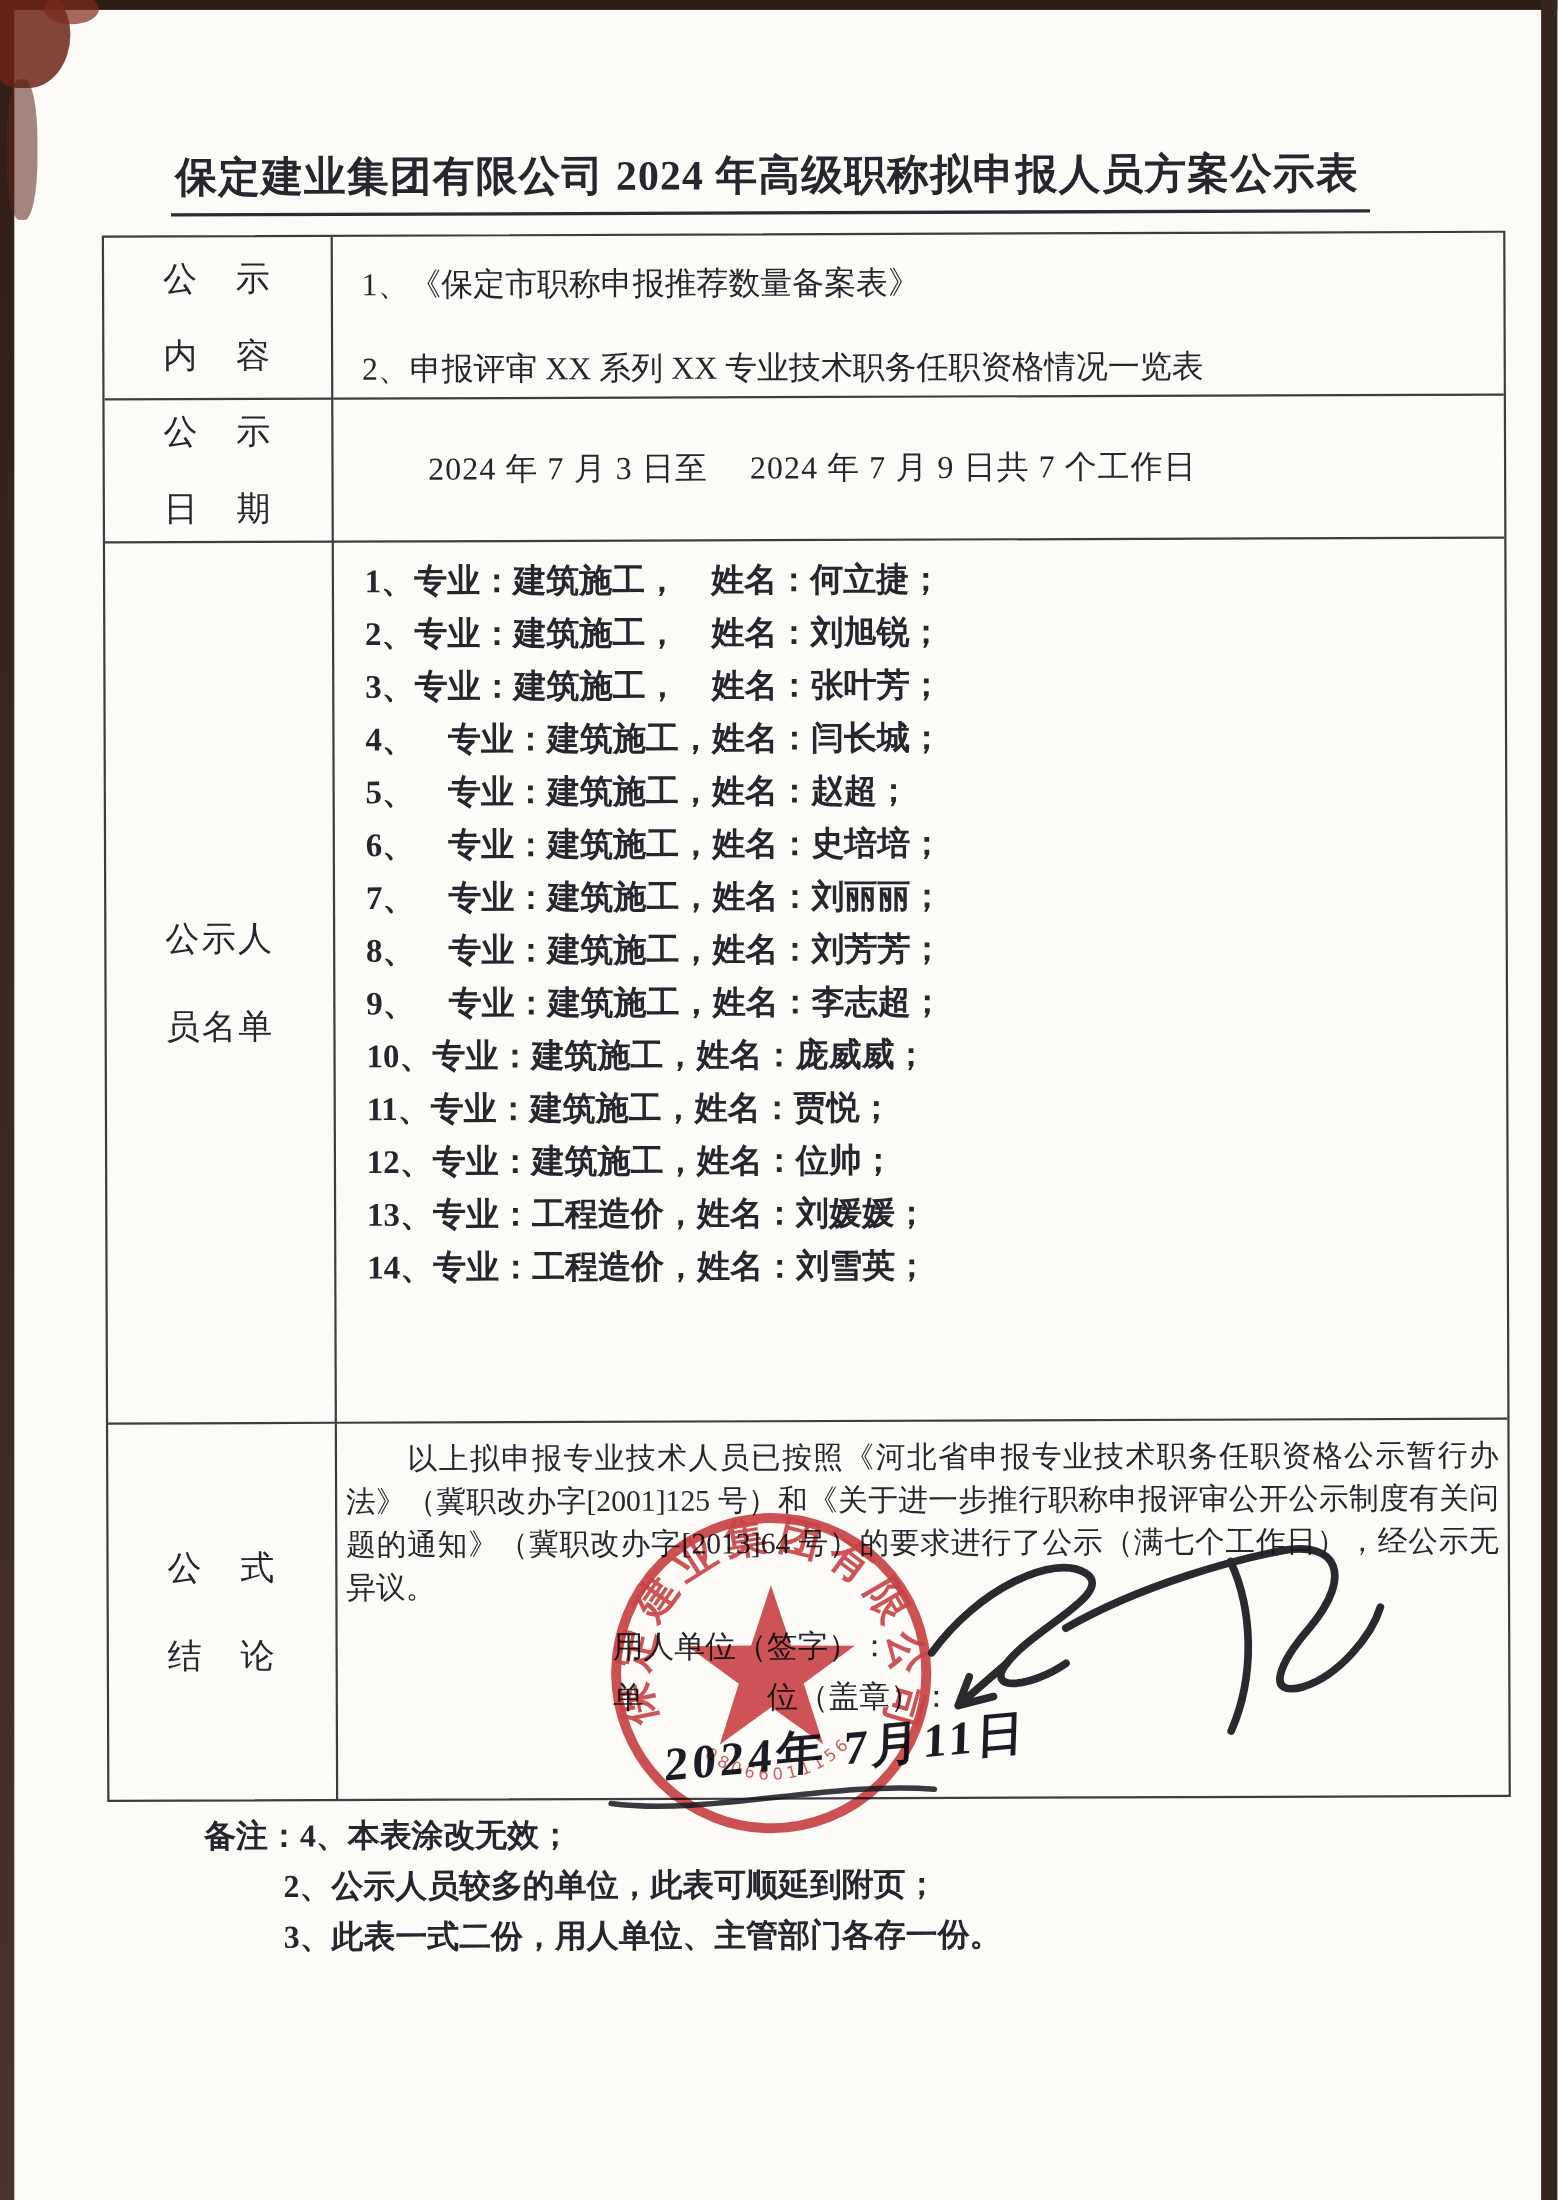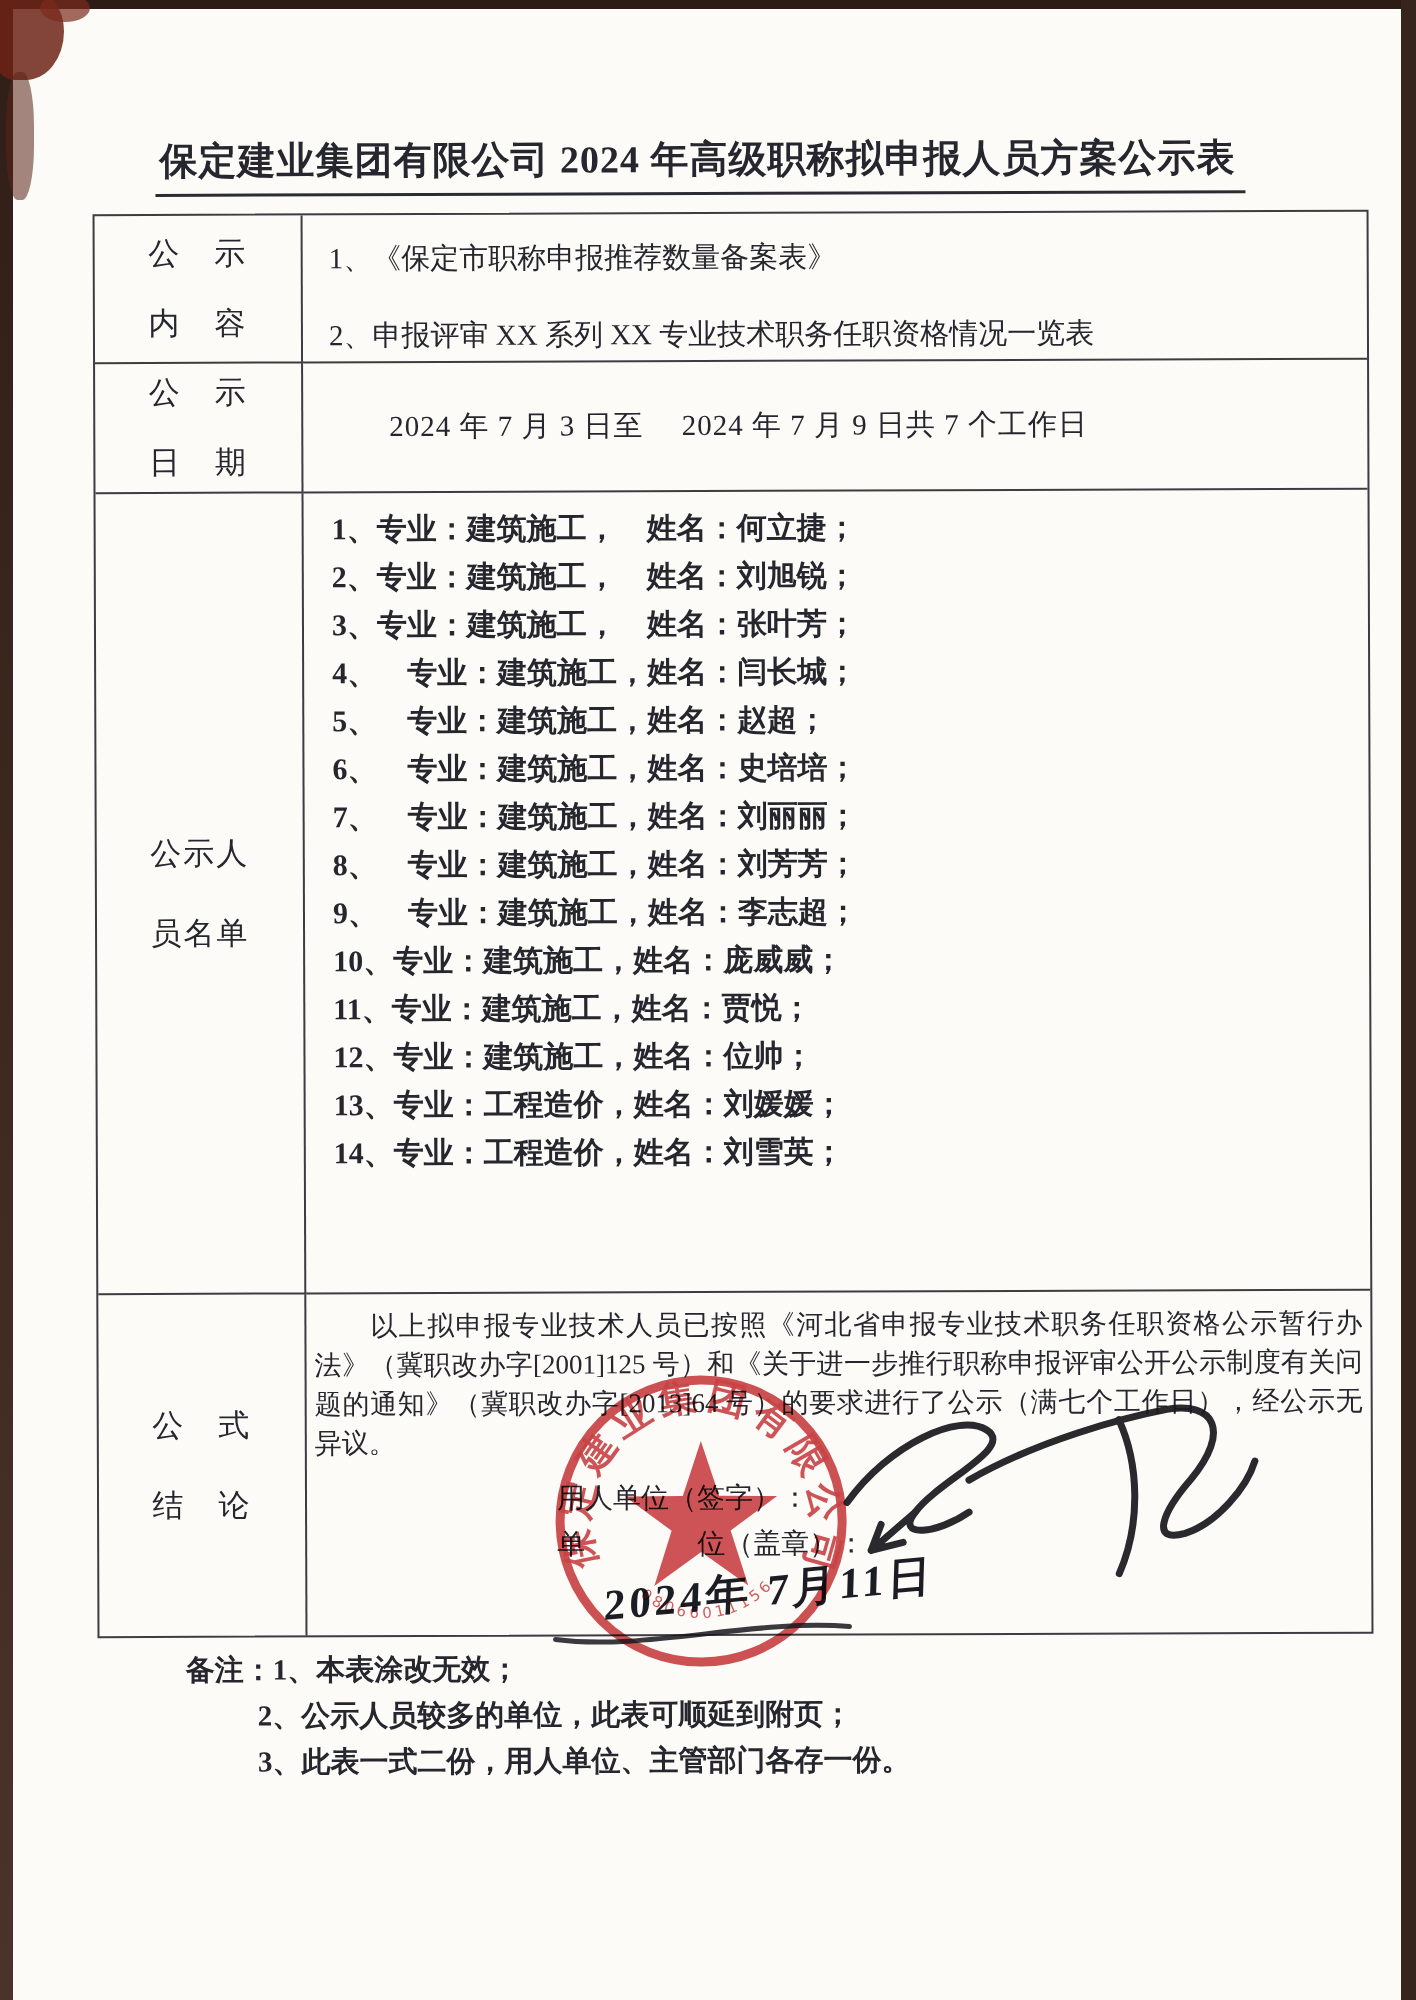--- a/index.html
+++ b/index.html
@@ -151,19 +151,19 @@
       </svg>
 
       <svg class="pen-stroke" viewBox="0 0 320 70">
         <path d="M 12,46 C 100,58 210,26 306,34" fill="none" stroke="#17171d" stroke-width="5" stroke-linecap="round" opacity="0.85"></path>
       </svg>
     </div>
   </div>
 
   <div class="notes">
     <div>
-      <span>备注：</span><span>1、本表涂改无效；</span>
+      <span>备注：</span><span>4、本表涂改无效；</span>
     </div>
     <div class="cont">2、公示人员较多的单位，此表可顺延到附页；</div>
     <div class="cont">3、此表一式二份，用人单位、主管部门各存一份。</div>
   </div>
 
 </div>
 
 </body></html>

